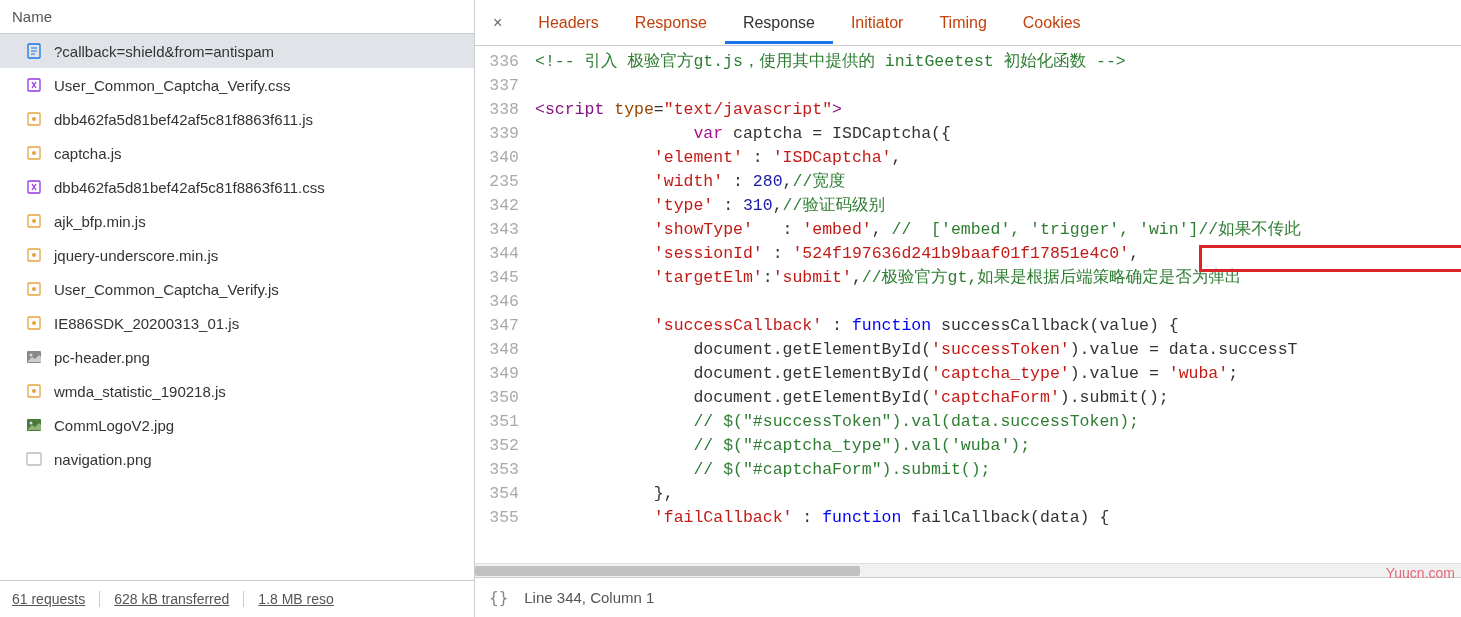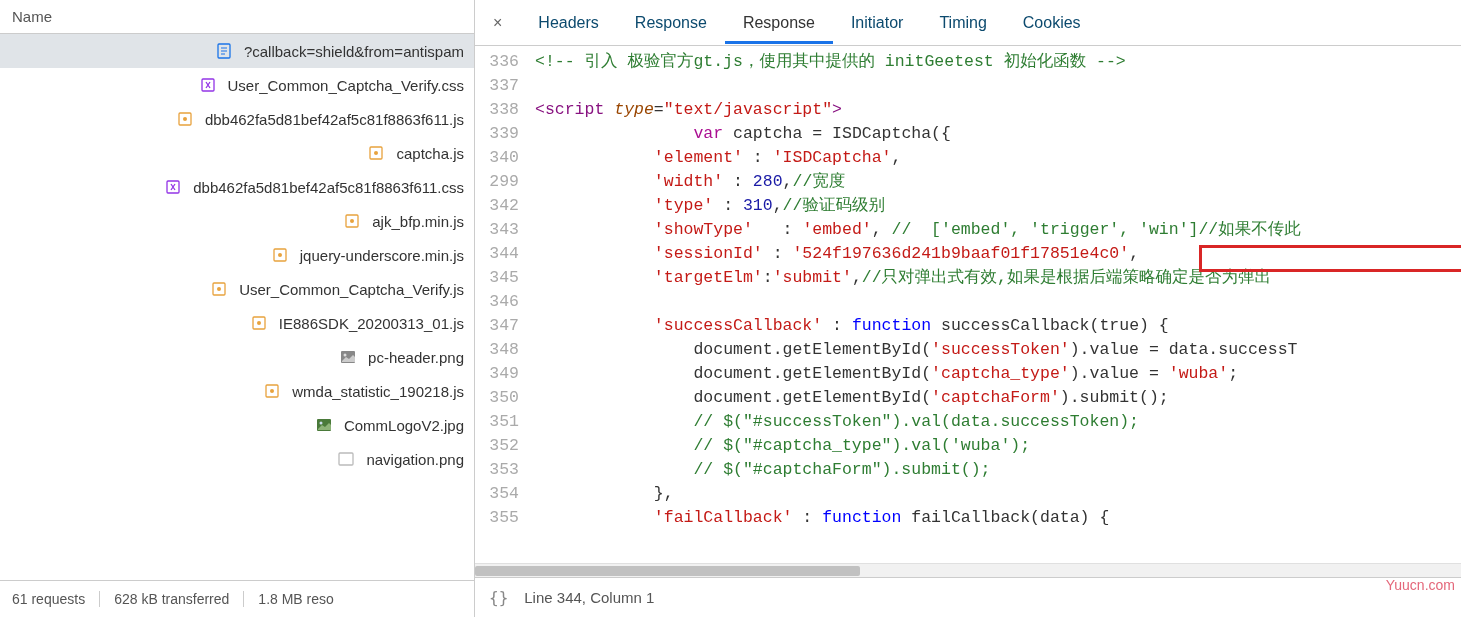--- a/index.html
+++ b/index.html
@@ -4,49 +4,49 @@
 <style>
 * { box-sizing: border-box; margin: 0; padding: 0; }
 body { font-family: -apple-system, "Segoe UI", Arial, sans-serif; font-size: 14px; color: #333; background: #fff; width: 1461px; height: 617px; overflow: hidden; position: relative; }
 .container { display: flex; width: 100%; height: 100%; border-radius: 14px; }
 .left-panel { width: 475px; border-right: 1px solid #ccc; display: flex; flex-direction: column; position: relative; }
 .name-header { padding: 8px 12px; border-bottom: 1px solid #ccc; font-size: 15px; color: #555; }
 .file-list { flex: 1; overflow-y: auto; }
 .file-list::-webkit-scrollbar { width: 14px; }
 .file-list::-webkit-scrollbar-track { background: #f1f1f1; }
 .file-list::-webkit-scrollbar-thumb { background: #c1c1c1; border-radius: 2px; border: 2px solid #f1f1f1; }
-.file-item { display: flex; align-items: center; padding: 7px 10px; cursor: pointer; font-size: 15px; justify-content: flex-end; }
+.file-item { display: flex; align-items: center; padding: 7px 24px; cursor: pointer; font-size: 15px; }
 .file-item.selected { background: #e0e4e8; }
 .file-icon { width: 20px; height: 20px; margin-right: 10px; flex-shrink: 0; display: flex; align-items: center; justify-content: center; }
 .file-icon svg { width: 16px; height: 16px; }
 .left-footer { border-top: 1px solid #ccc; padding: 10px 12px; font-size: 14px; color: #555; display: flex; gap: 14px; }
-.left-footer span { border-right: 1px solid #ccc; padding-right: 14px; }
+.left-footer span { border-right: 1px solid #ccc; padding-right: 14px; text-decoration: underline; }
 .left-footer span:last-child { border: none; }
 .right-panel { flex: 1; display: flex; flex-direction: column; position: relative; }
 .tabs { display: flex; align-items: center; border-bottom: 1px solid #ccc; height: 46px; }
 .close-x { padding: 0 18px; font-size: 16px; color: #666; cursor: pointer; }
-.tab { padding: 12px 18px; font-size: 16px; color: #0c4a6e; cursor: pointer; }
+.tab { padding: 12px 18px; font-size: 16px; color: #c2410c; cursor: pointer; }
 .tab.active { color: #333; border-bottom: 3px solid #1a73e8; padding-bottom: 8px; }
 .code-area { flex: 1; overflow: auto; font-family: Consolas, "Courier New", monospace; font-size: 16.5px; line-height: 24px; padding-top: 4px; position: relative; }
 .code-line { display: flex; white-space: pre; }
 .gutter { width: 60px; text-align: right; padding-right: 16px; color: #aaa; flex-shrink: 0; user-select: none; }
 .code { flex: 1; }
 .c-comment { color: #2E7D32; }
 .c-tag { color: #881280; }
-.c-attr { color: #994500; font-style: italic; }
+.c-attr { color: #994500; }
 .c-str { color: #c41a16; }
 .c-kw { color: #0000ff; }
 .c-kw2 { color: #aa0d91; }
 .c-num { color: #1a1aa6; }
 .highlight-box { position: absolute; border: 3px solid #d92626; left: 724px; top: 199px; width: 550px; height: 27px; pointer-events: none; }
 .hscroll { height: 14px; background: #f1f1f1; border-top: 1px solid #e0e0e0; position: relative; }
 .hscroll-thumb { position: absolute; left: 0; top: 2px; height: 10px; width: 39%; background: #c1c1c1; border-radius: 2px; }
 .right-footer { border-top: 1px solid #ccc; padding: 10px 14px; font-size: 15px; color: #555; display: flex; align-items: center; gap: 16px; }
 .braces { font-family: monospace; font-size: 16px; color: #888; }
-.watermark { position: absolute; right: 6px; bottom: 24px; color: #e4677a; font-size: 14px; font-family: Arial; z-index: 10; }
+.watermark { position: absolute; right: 6px; bottom: 36px; color: #e4677a; font-size: 14px; font-family: Arial; z-index: 10; }
 </style>
 </head>
 <body>
 
 <div class="container">
   <div class="left-panel">
     <div class="name-header">Name</div>
     <div class="file-list" id="file-list">
         <div class="file-item selected">
           <span class="file-icon">
@@ -187,27 +187,27 @@
           <div class="tab">Cookies</div>
         </div>
     </div>
     <div class="code-area" id="code-area">
       <div class="highlight-box"></div>
     <div class="code-line"><div class="gutter">336</div><div class="code"><span class="c-comment">&lt;!-- 引入 极验官方gt.js，使用其中提供的 initGeetest 初始化函数 --&gt;</span></div></div>
         <div class="code-line"><div class="gutter">337</div><div class="code"></div></div>
         <div class="code-line"><div class="gutter">338</div><div class="code"><span class="c-tag">&lt;</span><span class="c-tag">script</span><span> </span><span class="c-attr">type</span><span>=</span><span class="c-str">"text/javascript"</span><span class="c-tag">&gt;</span></div></div>
         <div class="code-line"><div class="gutter">339</div><div class="code"><span>                </span><span class="c-kw2">var</span><span> captcha = ISDCaptcha({</span></div></div>
         <div class="code-line"><div class="gutter">340</div><div class="code"><span>            </span><span class="c-str">'element'</span><span> : </span><span class="c-str">'ISDCaptcha'</span><span>,</span></div></div>
-        <div class="code-line"><div class="gutter">299</div><div class="code"><span>            </span><span class="c-str">'width'</span><span> : </span><span class="c-num">280</span><span>,</span><span class="c-comment">//宽度</span></div></div>
+        <div class="code-line"><div class="gutter">235</div><div class="code"><span>            </span><span class="c-str">'width'</span><span> : </span><span class="c-num">280</span><span>,</span><span class="c-comment">//宽度</span></div></div>
         <div class="code-line"><div class="gutter">342</div><div class="code"><span>            </span><span class="c-str">'type'</span><span> : </span><span class="c-num">310</span><span>,</span><span class="c-comment">//验证码级别</span></div></div>
         <div class="code-line"><div class="gutter">343</div><div class="code"><span>            </span><span class="c-str">'showType'</span><span>   : </span><span class="c-str">'embed'</span><span>, </span><span class="c-comment">//  ['embed', 'trigger', 'win']//如果不传此</span></div></div>
         <div class="code-line"><div class="gutter">344</div><div class="code"><span>            </span><span class="c-str">'sessionId'</span><span> : </span><span class="c-str">'524f197636d241b9baaf01f17851e4c0'</span><span>,</span></div></div>
-        <div class="code-line"><div class="gutter">345</div><div class="code"><span>            </span><span class="c-str">'targetElm'</span><span>:</span><span class="c-str">'submit'</span><span>,</span><span class="c-comment">//只对弹出式有效,如果是根据后端策略确定是否为弹出</span></div></div>
+        <div class="code-line"><div class="gutter">345</div><div class="code"><span>            </span><span class="c-str">'targetElm'</span><span>:</span><span class="c-str">'submit'</span><span>,</span><span class="c-comment">//极验官方gt,如果是根据后端策略确定是否为弹出</span></div></div>
         <div class="code-line"><div class="gutter">346</div><div class="code"><span>            </span></div></div>
-        <div class="code-line"><div class="gutter">347</div><div class="code"><span>            </span><span class="c-str">'successCallback'</span><span> : </span><span class="c-kw">function</span><span> successCallback(true) {</span></div></div>
+        <div class="code-line"><div class="gutter">347</div><div class="code"><span>            </span><span class="c-str">'successCallback'</span><span> : </span><span class="c-kw">function</span><span> successCallback(value) {</span></div></div>
         <div class="code-line"><div class="gutter">348</div><div class="code"><span>                document.getElementById(</span><span class="c-str">'successToken'</span><span>).value = data.successT</span></div></div>
         <div class="code-line"><div class="gutter">349</div><div class="code"><span>                document.getElementById(</span><span class="c-str">'captcha_type'</span><span>).value = </span><span class="c-str">'wuba'</span><span>;</span></div></div>
         <div class="code-line"><div class="gutter">350</div><div class="code"><span>                document.getElementById(</span><span class="c-str">'captchaForm'</span><span>).submit();</span></div></div>
         <div class="code-line"><div class="gutter">351</div><div class="code"><span>                </span><span class="c-comment">// $("#successToken").val(data.successToken);</span></div></div>
         <div class="code-line"><div class="gutter">352</div><div class="code"><span>                </span><span class="c-comment">// $("#captcha_type").val('wuba');</span></div></div>
         <div class="code-line"><div class="gutter">353</div><div class="code"><span>                </span><span class="c-comment">// $("#captchaForm").submit();</span></div></div>
         <div class="code-line"><div class="gutter">354</div><div class="code"><span>            },</span></div></div>
         <div class="code-line"><div class="gutter">355</div><div class="code"><span>            </span><span class="c-str">'failCallback'</span><span> : </span><span class="c-kw">function</span><span> failCallback(data) {</span></div></div>
       </div>
     <div class="hscroll">

